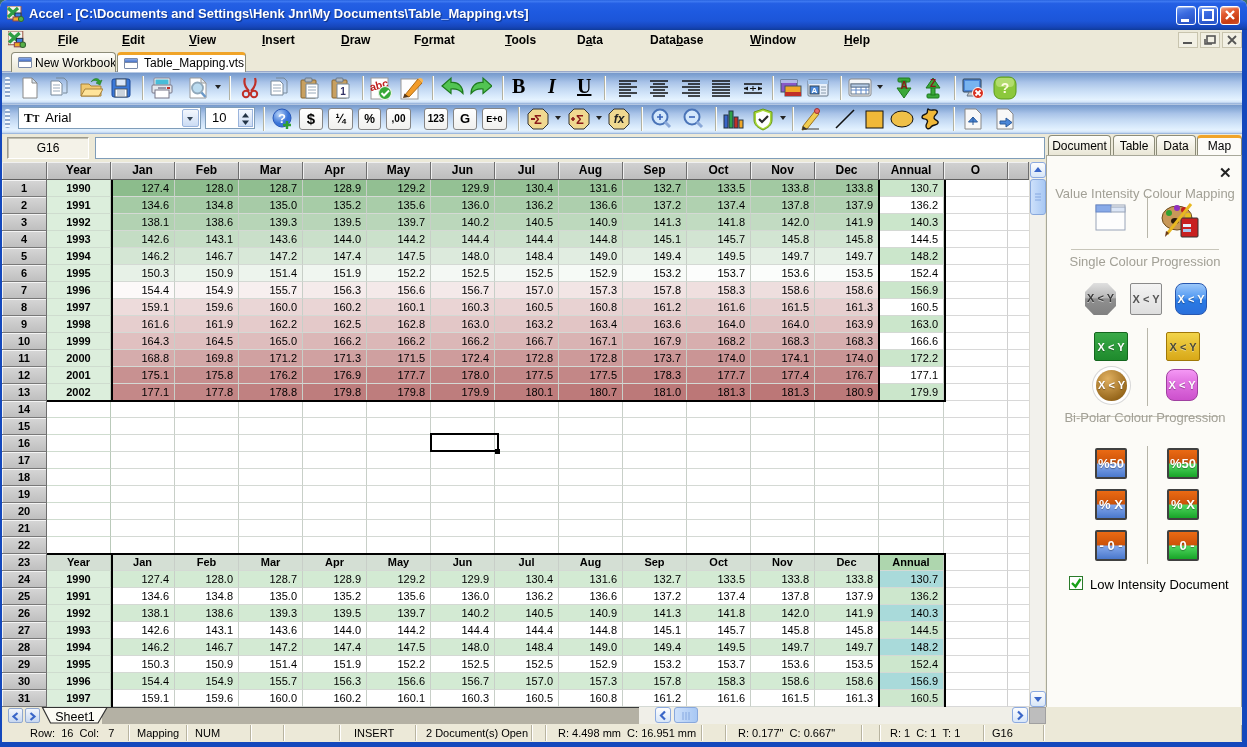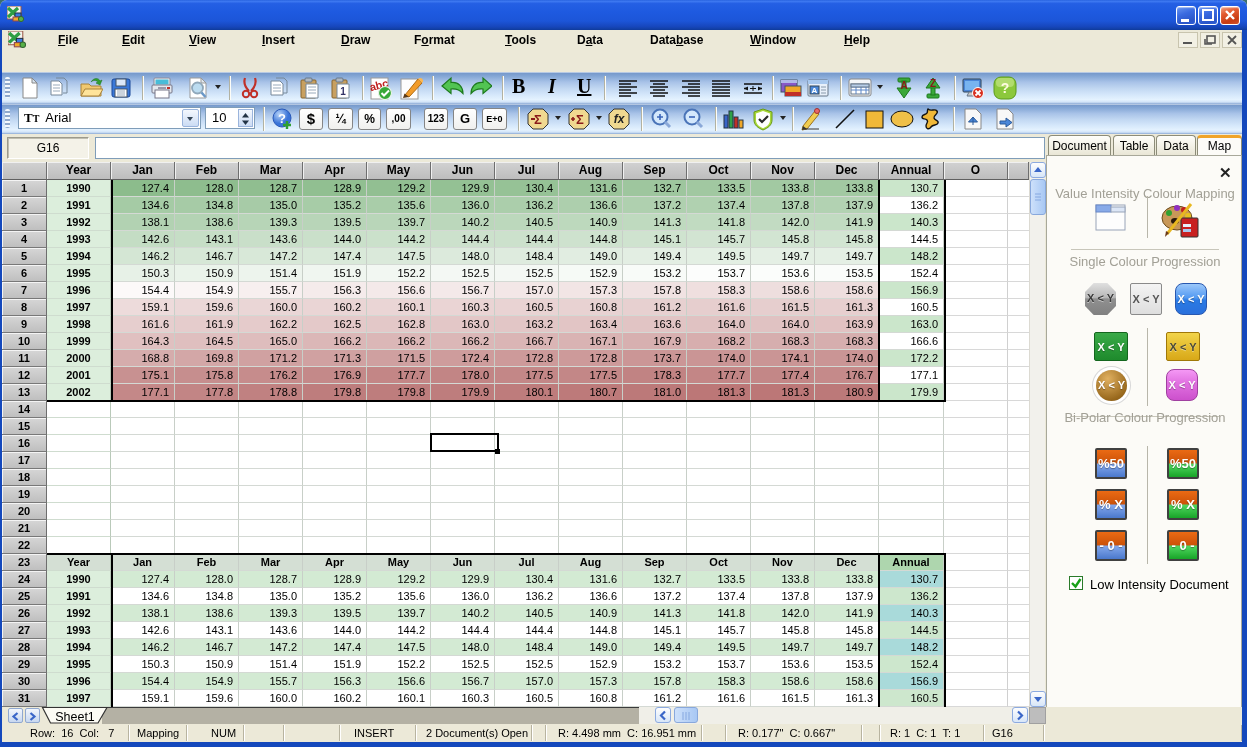--- a/index.html
+++ b/index.html
@@ -78,20 +78,21 @@
 <div id="win">
 
 <div id="title" class="abs">
 <svg class="abs" style="left:7px;top:6px" width="18" height="18" viewBox="0 0 18 18">
         <rect x="0" y="0" width="14" height="13" fill="#f4f2ee" stroke="#9a5a48"></rect>
         <path d="M1 2 L11 11 M11 2 L1 11" stroke="#2e9e44" stroke-width="3.2"></path>
         <rect x="8" y="7" width="6" height="4" fill="#3a7ae0" stroke="#234"></rect>
         <rect x="6" y="11" width="6" height="4" fill="#f0a828" stroke="#845"></rect>
         <circle cx="14" cy="13" r="2.6" fill="#58b048" stroke="#363"></circle>
       </svg>
+<span class="ttl">Accel - [C:\Documents and Settings\Henk Jnr\My Documents\Table_Mapping.vts]</span>
 <div class="wbtn" style="left:1176px">
         <svg width="19" height="18">
           <rect x="4" y="12" width="8" height="3" fill="#fff"></rect>
         </svg>
       </div>
 <div class="wbtn" style="left:1198px">
         <svg width="19" height="18">
           <rect x="4" y="3" width="10" height="10" fill="none" stroke="#fff" stroke-width="2"></rect>
         </svg>
       </div>
@@ -126,20 +127,28 @@
         </svg></span>
 <span class="mwb" style="left:1198px"><svg width="18" height="14">
           <rect x="6" y="3" width="8" height="7" fill="none" stroke="#555" stroke-width="1.6"></rect>
           <path d="M4 6 v5 h7" fill="none" stroke="#555" stroke-width="1.6"></path>
         </svg></span>
 <span class="mwb" style="left:1220px"><svg width="18" height="14">
           <path d="M5 3 l8 8 M13 3 l-8 8" stroke="#555" stroke-width="1.8"></path>
         </svg></span>
 </div>
 
+<div id="tabbar" class="abs">
+<div class="dtab" style="left:9px;width:105px;padding-left:23px"><span class="wi">
+          <i></i>
+        </span>New Workbook</div>
+<div class="dtab act" style="left:115px;width:129px"><span class="wi">
+          <i></i>
+        </span>Table_Mapping.vts</div>
+</div>
 
 <div id="tb1" class="abs tbg">
       <div class="grip"></div>
 <svg class="ticon" style="left:16px">
         <path d="M5 2 h9 l5 5 v15 h-14 z" fill="#fff" stroke="#888"></path>
         <path d="M14 2 l5 5 h-5 z" fill="#d8e4f0" stroke="#888"></path>
       </svg>
 <svg class="ticon" style="left:46px">
         <path d="M3 5 h8 l3 3 v11 h-11 z" fill="#fff" stroke="#789"></path>
         <path d="M8 2 h8 l3 3 v12 h-4" fill="none" stroke="#789"></path>
@@ -474,21 +483,21 @@
           </svg></div>
 <div class="sbtn" style="left:373px;top:0;width:16px;height:16px"><svg width="14" height="15">
             <path d="M5 3.5 l4 4 -4 4" fill="none" stroke="#3a66c8" stroke-width="2.2"></path>
           </svg></div>
 </div>
 </div>
 
 <div id="statusbar" class="abs">
 <span class="sfield" style="left:0;width:127px;padding-left:28px">Row:&nbsp;&nbsp;16&nbsp;&nbsp;Col:&nbsp;&nbsp;&nbsp;7</span>
 <span class="sfield" style="left:127px;width:58px">Mapping</span>
-<span class="sfield" style="left:201px;width:41px">NUM</span>
+<span class="sfield" style="left:185px;width:64px">NUM</span>
 <span class="sfield" style="left:226px;width:56px"></span>
 <span class="sfield" style="left:282px;width:56px"></span>
 <span class="sfield" style="left:338px;width:76px;padding-left:14px">INSERT</span>
 <span class="sfield" style="left:414px;width:116px;padding-left:10px">2 Document(s) Open</span>
 <span class="sfield" style="left:530px;width:14px"></span>
 <span class="sfield" style="left:544px;width:156px;padding-left:12px">R: 4.498 mm&nbsp;&nbsp;C: 16.951 mm</span>
 <span class="sfield" style="left:700px;width:24px"></span>
 <span class="sfield" style="left:724px;width:136px;padding-left:12px">R: 0.177"&nbsp;&nbsp;C: 0.667"</span>
 <span class="sfield" style="left:860px;width:18px"></span>
 <span class="sfield" style="left:878px;width:104px;padding-left:10px">R: 1&nbsp;&nbsp;C: 1&nbsp;&nbsp;T: 1</span>

